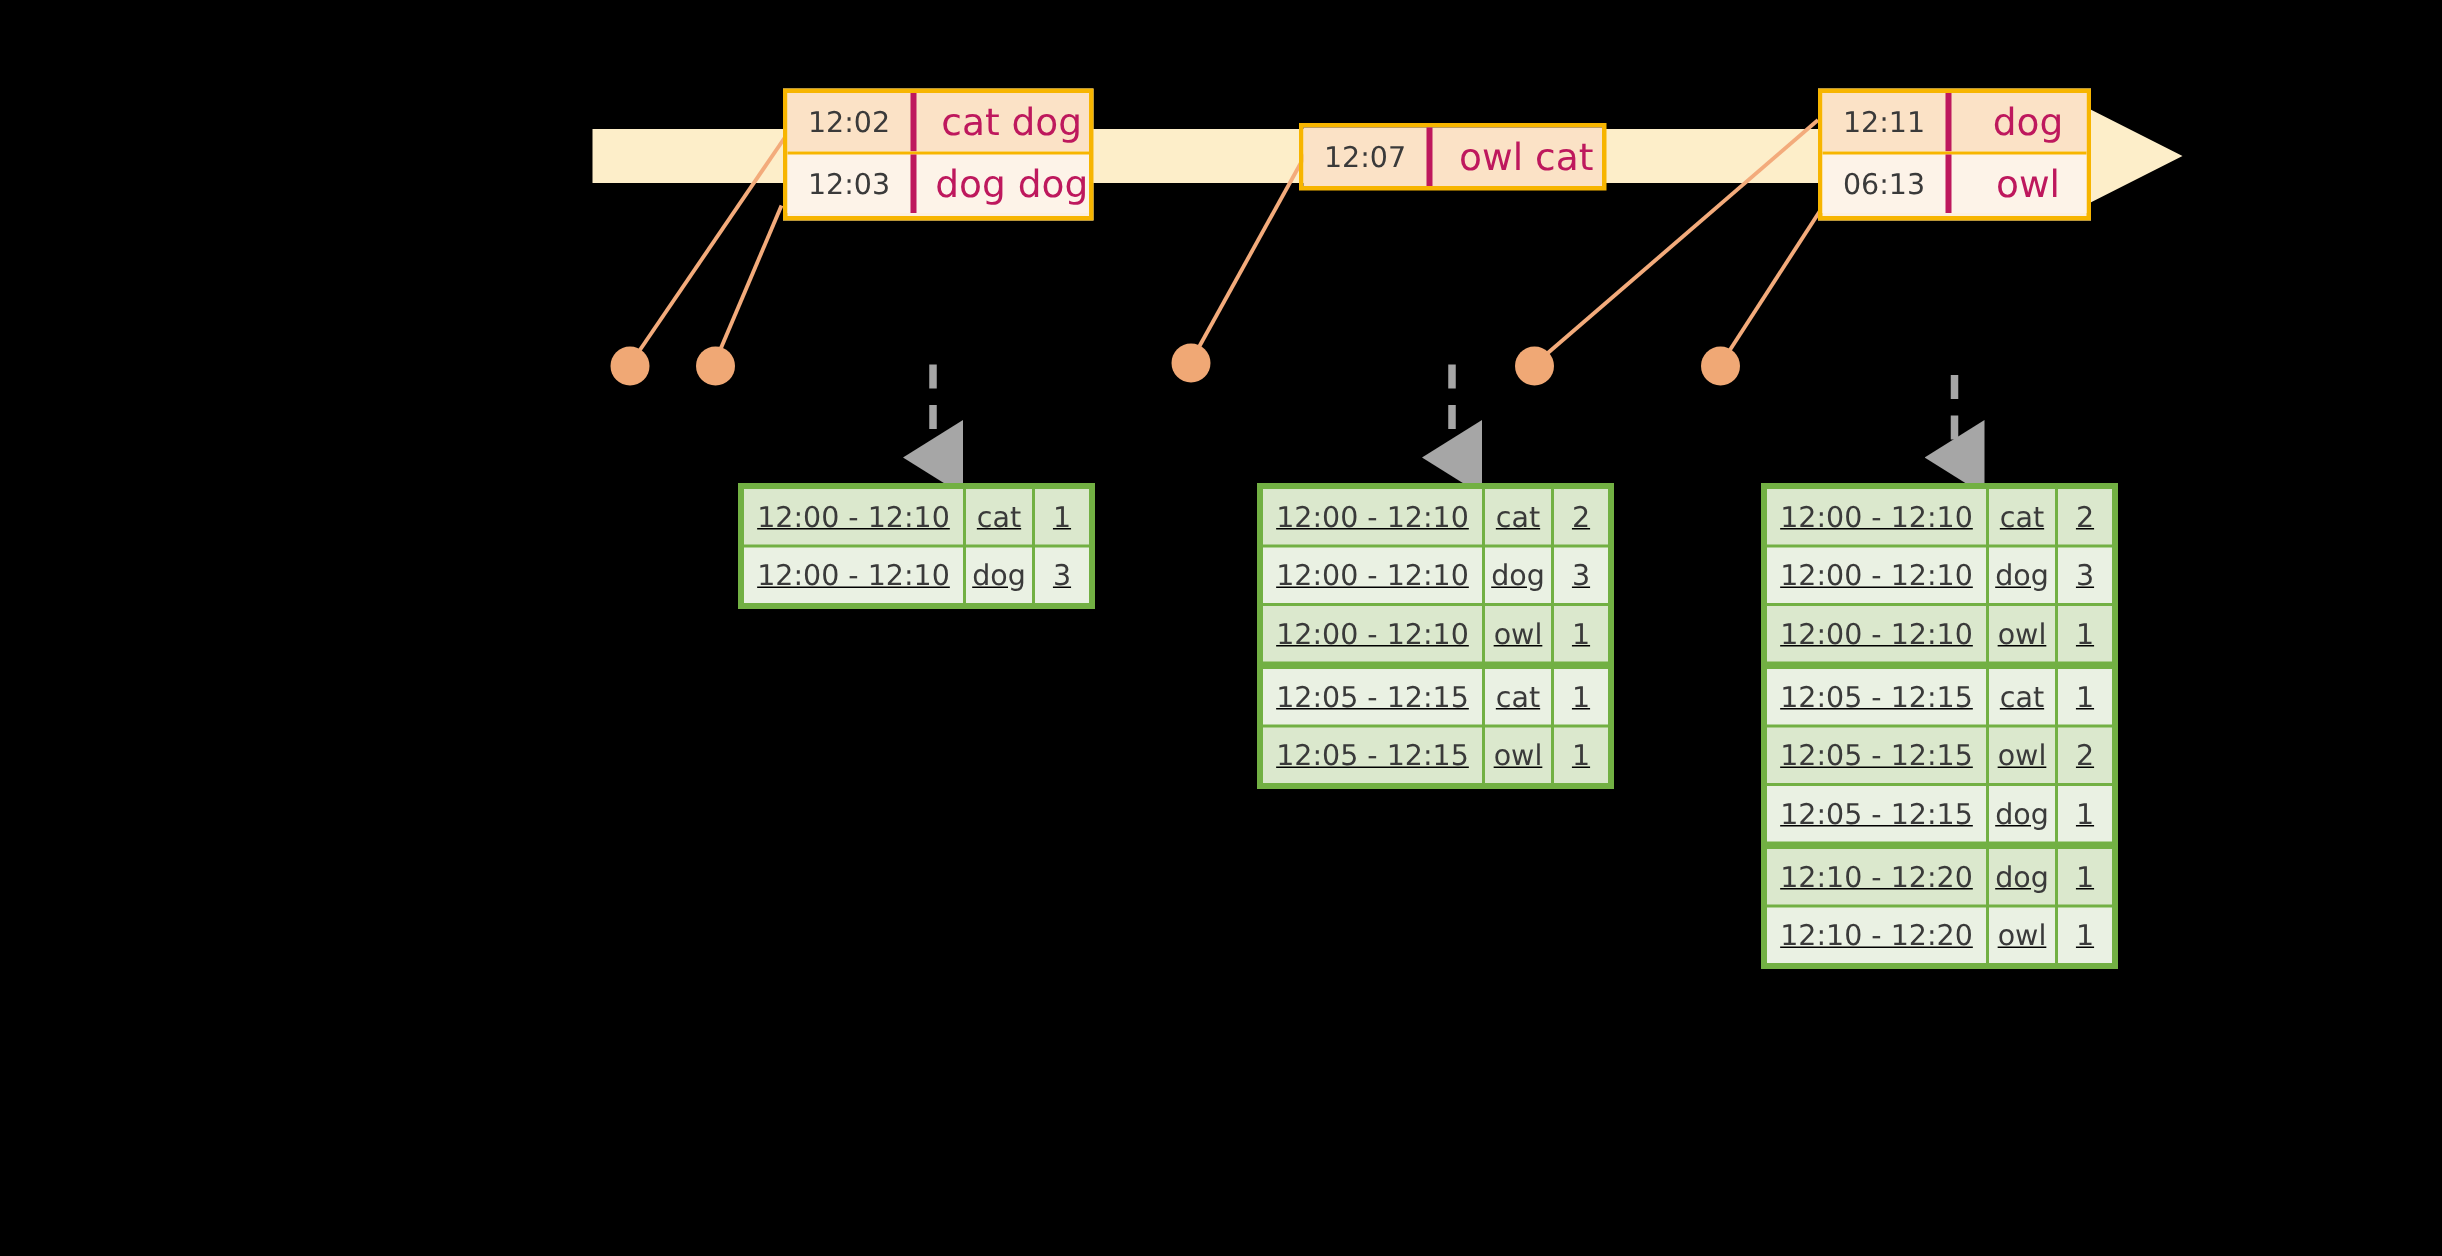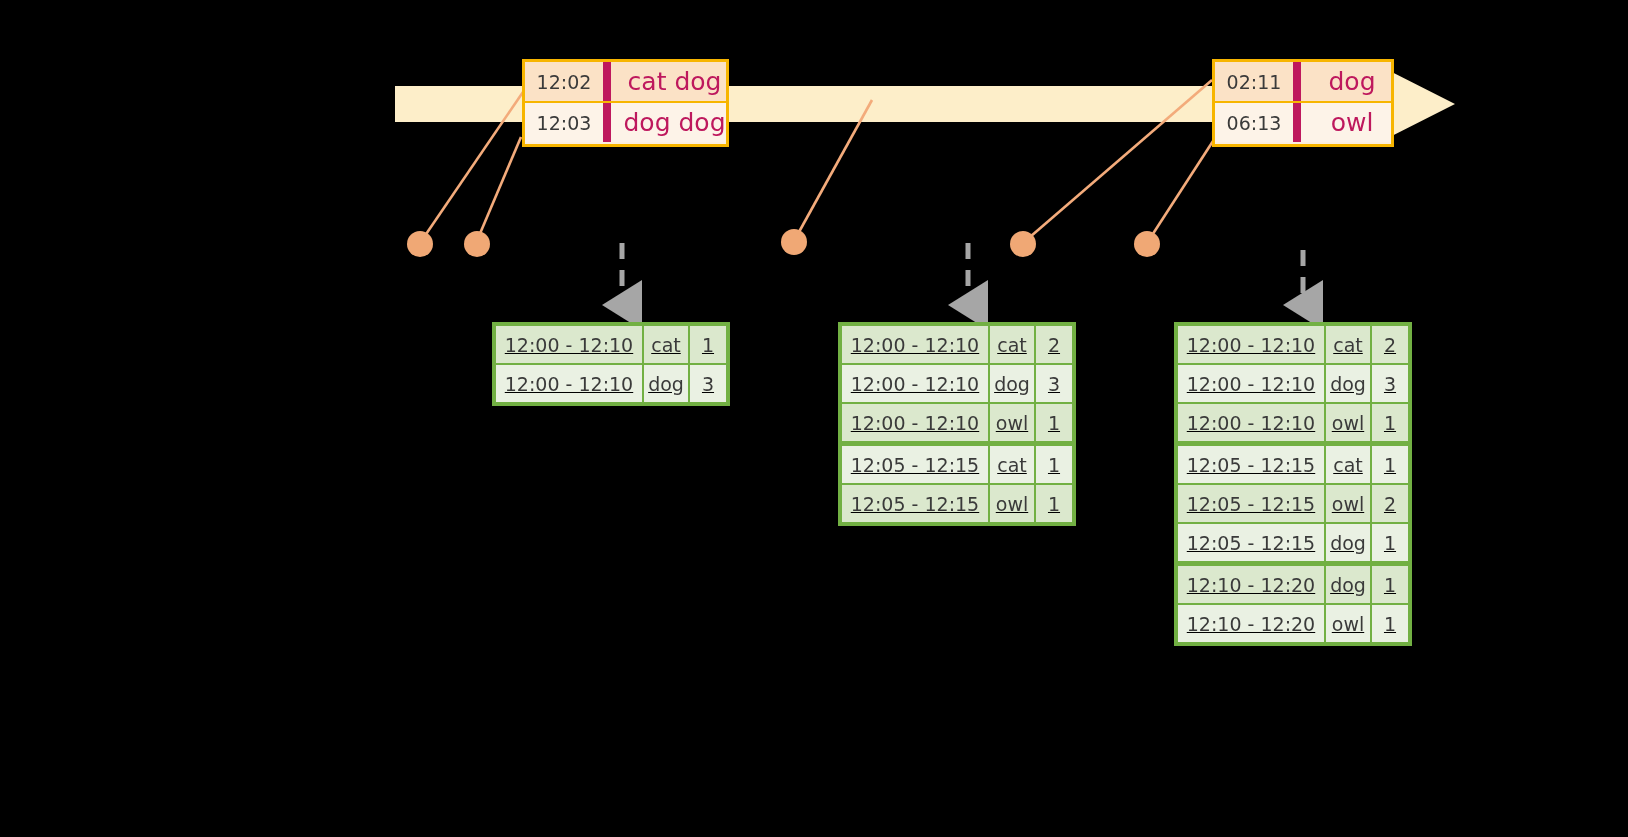--- a/index.html
+++ b/index.html
@@ -49,21 +49,21 @@
   }
   .event-row.shade { background: #fbe2c6; }
   .event-row.plain { background: #fdf3e8; justify-content: flex-end; }
   .event-time {
     width: 86px;
     display: flex;
     align-items: center;
     justify-content: center;
     font-size: 19px;
     color: #3a3a3a;
-    border-right: 8px solid #be185d;
+    border-right: 4px solid #be185d;
     box-sizing: border-box;
   }
   .event-words {
     flex: 1;
     display: flex;
     align-items: center;
     justify-content: center;
     font-size: 25px;
     color: #be185d;
     box-sizing: border-box;
@@ -146,24 +146,30 @@
     <div class="event-row shade">
       <div class="event-time">12:02</div>
       <div class="event-words">cat dog</div>
     </div>
     <div class="event-row plain">
       <div class="event-time">12:03</div>
       <div class="event-words">dog dog</div>
     </div>
   </div>
 
+  <div class="event-box" style="left:866px; top:82px; width:205px; height:45px;">
+    <div class="event-row shade">
+      <div class="event-time">12:07</div>
+      <div class="event-words">owl cat</div>
+    </div>
+  </div>
 
   <div class="event-box" style="left:1212px; top:59px; width:182px; height:88px;">
     <div class="event-row shade">
-      <div class="event-time">02:11</div>
+      <div class="event-time">12:11</div>
       <div class="event-words">dog</div>
     </div>
     <div class="event-row plain">
       <div class="event-time">06:13</div>
       <div class="event-words">owl</div>
     </div>
   </div>
 
   <div class="result-table" style="left:492px; top:322px;">
       <div class="rt-row dark">

